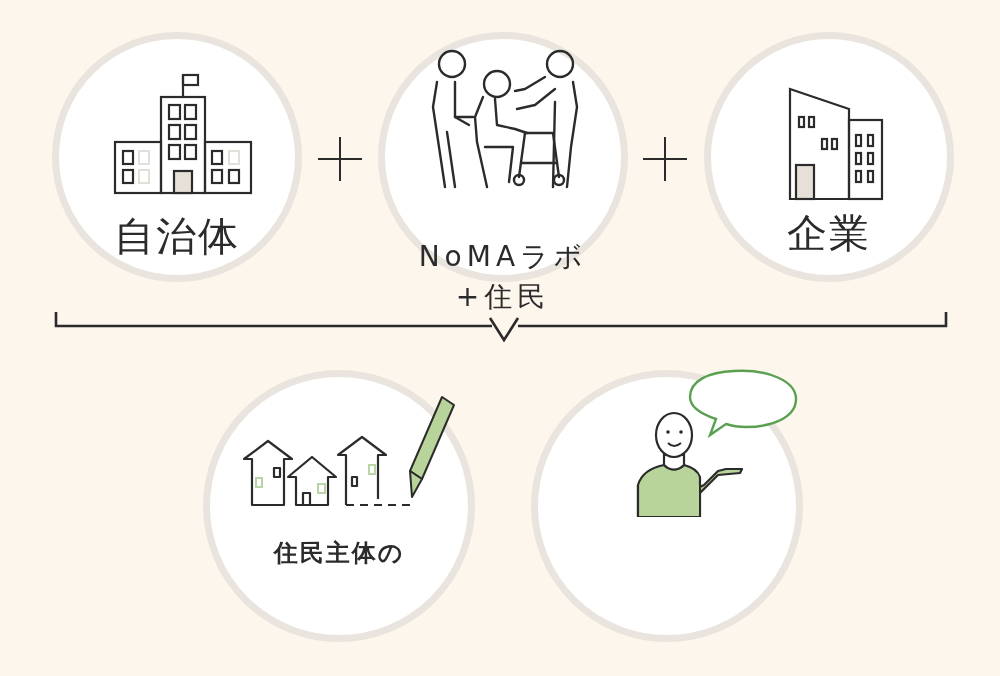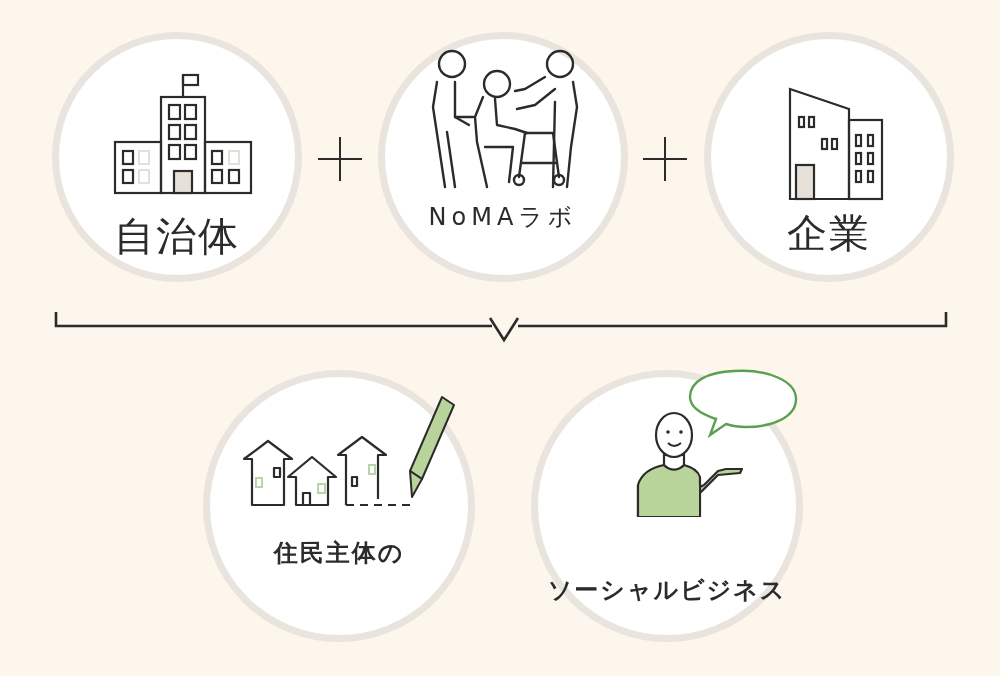--- a/index.html
+++ b/index.html
@@ -16,21 +16,21 @@
     background:#ffffff;
     border:7px solid #e9e4dd;
     box-sizing:border-box;
   }
   .circle svg.icon { position:absolute; }
   .label {
     position:absolute; left:0; right:0; text-align:center;
     color:#2b2b2b;
   }
   .top-label { font-size:40px; font-weight:400; letter-spacing:2px; }
-  .noma-label { font-size:24px; line-height:40px; letter-spacing:5px; }
+  .noma-label { font-size:28px; line-height:40px; letter-spacing:5px;margin-top:40px; }
   .bottom-label { font-size:24px; font-weight:bold; line-height:37px; letter-spacing:2px; }
   .plus {
     position:absolute; width:44px; height:44px;
   }
   .plus::before, .plus::after {
     content:""; position:absolute; background:#2b2b2b;
   }
   .plus::before { left:0; right:0; top:21px; height:2px; }
   .plus::after { top:0; bottom:0; left:21px; width:2px; }
   #bracket { position:absolute; left:54px; top:310px; }
@@ -98,20 +98,21 @@
       <circle cx="134" cy="133" r="5"></circle>
 
       <circle cx="135" cy="17" r="13"></circle>
       <path d="M120 30 L100 42 L90 44"></path>
       <path d="M148 35 L152 60 L146 100 L142 140"></path>
       <path d="M130 42 L110 58 L92 62"></path>
       <path d="M130 55 L128 140"></path>
     </g>
   </svg>
   <div class="label noma-label" style="top:158px;">NoMAラボ</div>
+  <div class="label noma-label" style="top:198px;">+住民</div>
 </div>
 
 <div class="plus" style="left:643px; top:137px;"></div>
 
 <div class="circle" style="left:704px; top:32px; width:250px; height:250px;">
   <svg class="icon" style="left:75px; top:44px;" width="100" height="120" viewBox="0 0 100 120">
     <g fill="none" stroke="#2b2b2b" stroke-width="2.2">
       <path d="M4 6 L63 26 L63 116 L4 116 Z"></path>
       <rect x="63" y="37" width="33" height="79"></rect>
       <rect x="13" y="34" width="5" height="10"></rect>
@@ -178,14 +179,13 @@
     <rect x="11" y="118" width="60" height="31" fill="#b8d49a"></rect>
     <path d="M10 118 L10 150 L72 150" fill="none" stroke="#2b2b2b" stroke-width="2.2"></path>
     <g fill="#ffffff" stroke="#2b2b2b" stroke-width="2.2">
       <path d="M36 98 L36 88 L56 88 L56 98 C50 104 42 104 36 98 Z"></path>
       <ellipse cx="46" cy="68" rx="18" ry="22"></ellipse>
     </g>
     <circle cx="40" cy="65" r="1.8" fill="#2b2b2b"></circle>
     <circle cx="53" cy="65" r="1.8" fill="#2b2b2b"></circle>
     <path d="M40 76 Q46 82 53 76" fill="none" stroke="#2b2b2b" stroke-width="2"></path>
   </svg>
-  <div class="label bottom-label" style="top:195px;">ソーシャルビジネス</div>
 </div>
 
 </body></html>

